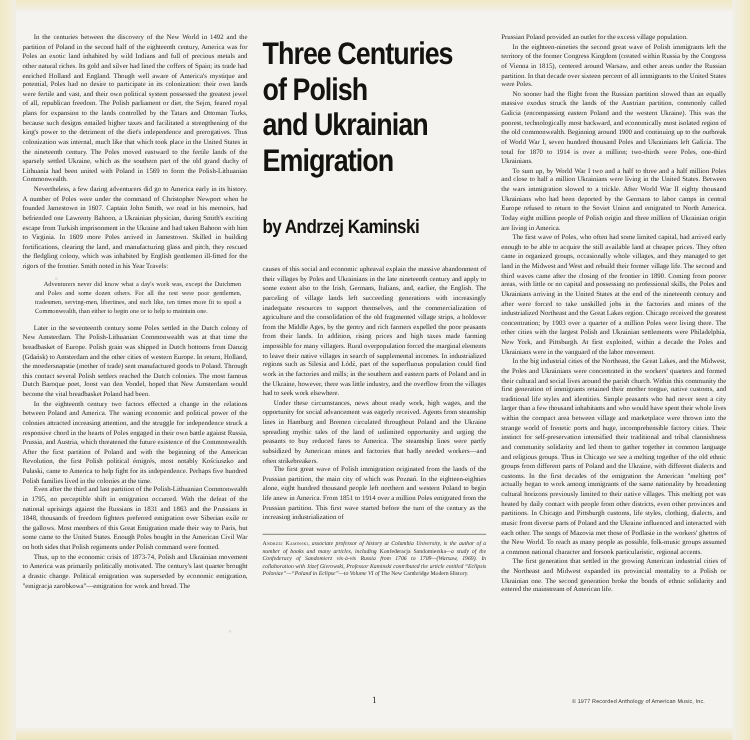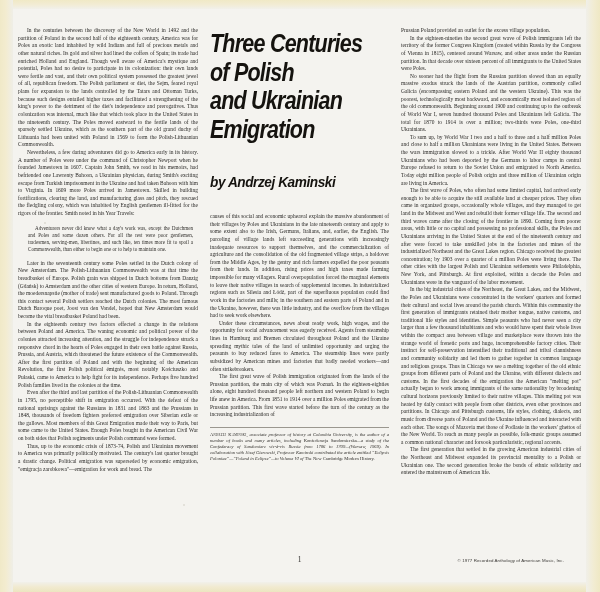--- a/index.html
+++ b/index.html
@@ -91,21 +91,20 @@
     color: #33312e;
     text-indent: 7px;
     hyphens: auto;
     -webkit-hyphens: auto;
   }
 
   
   .title-block {
     position: relative;
     padding-top: 2px;
-    font-style: italic;
   }
   .title-line {
     font-family: "Liberation Sans", sans-serif;
     font-weight: bold;
     font-size: 25px;
     line-height: 28.5px;
     letter-spacing: -0.9px;
     color: #15130f;
     transform: scaleX(0.86);
     transform-origin: left top;

